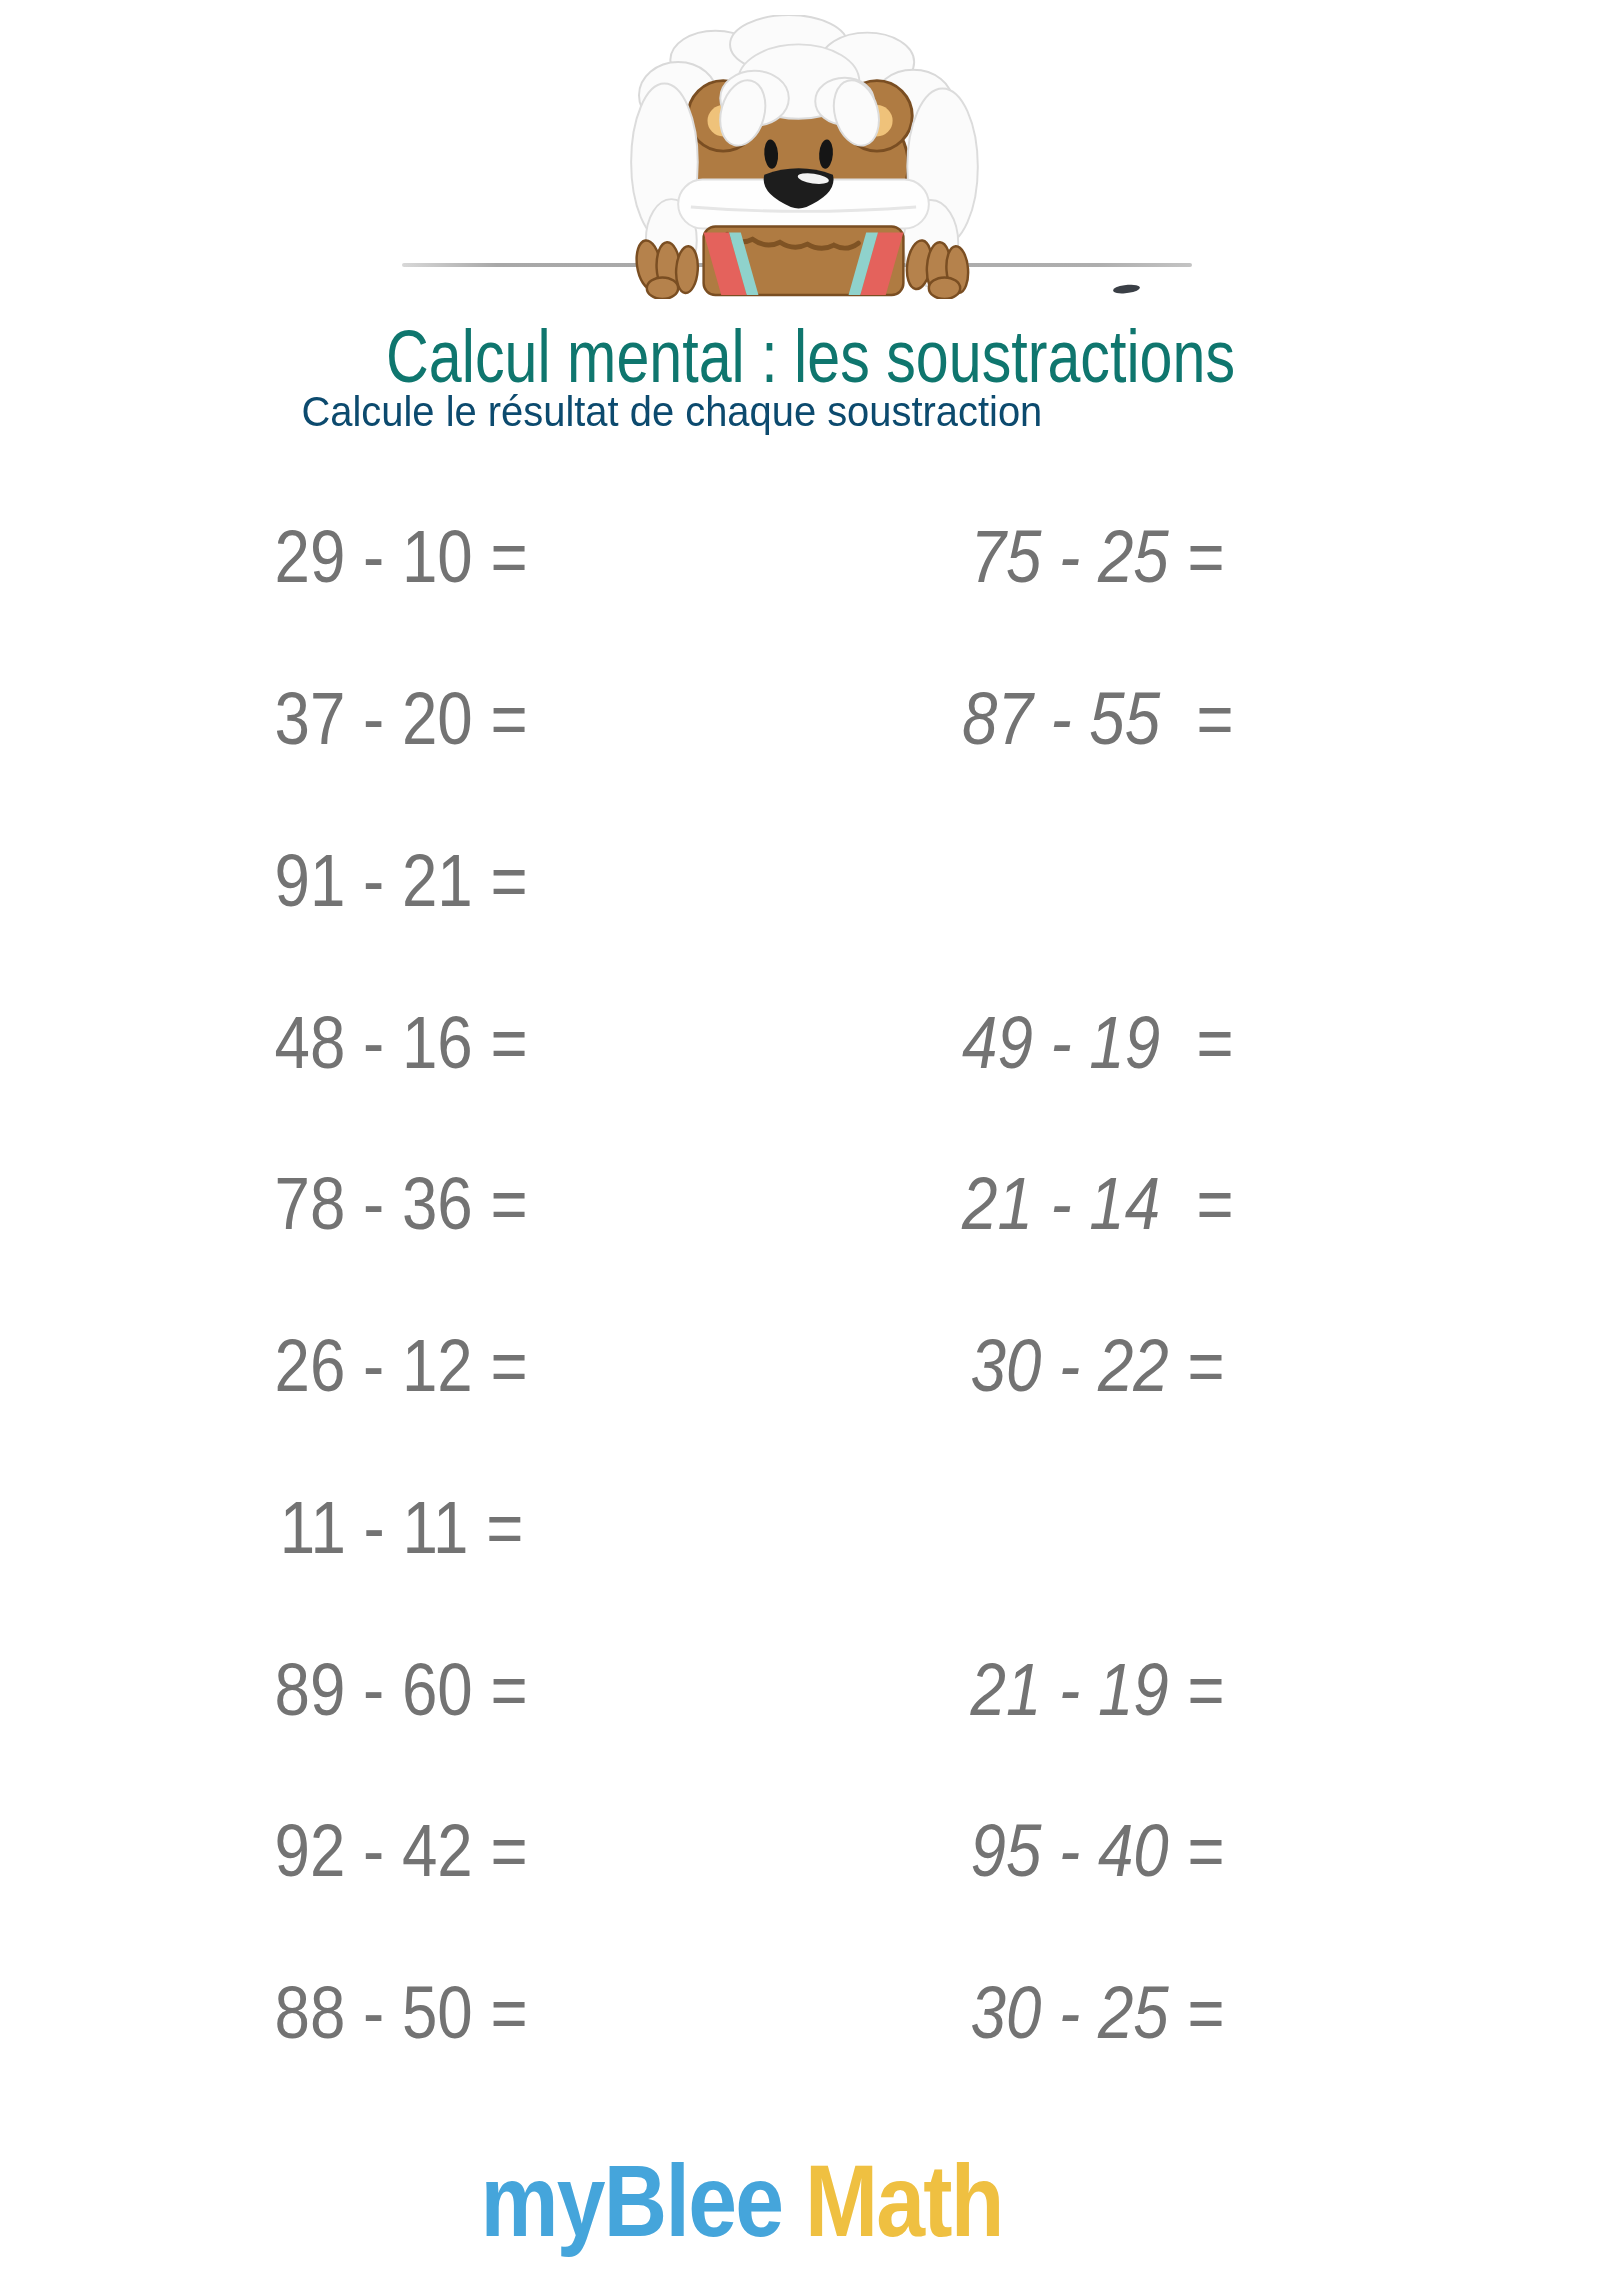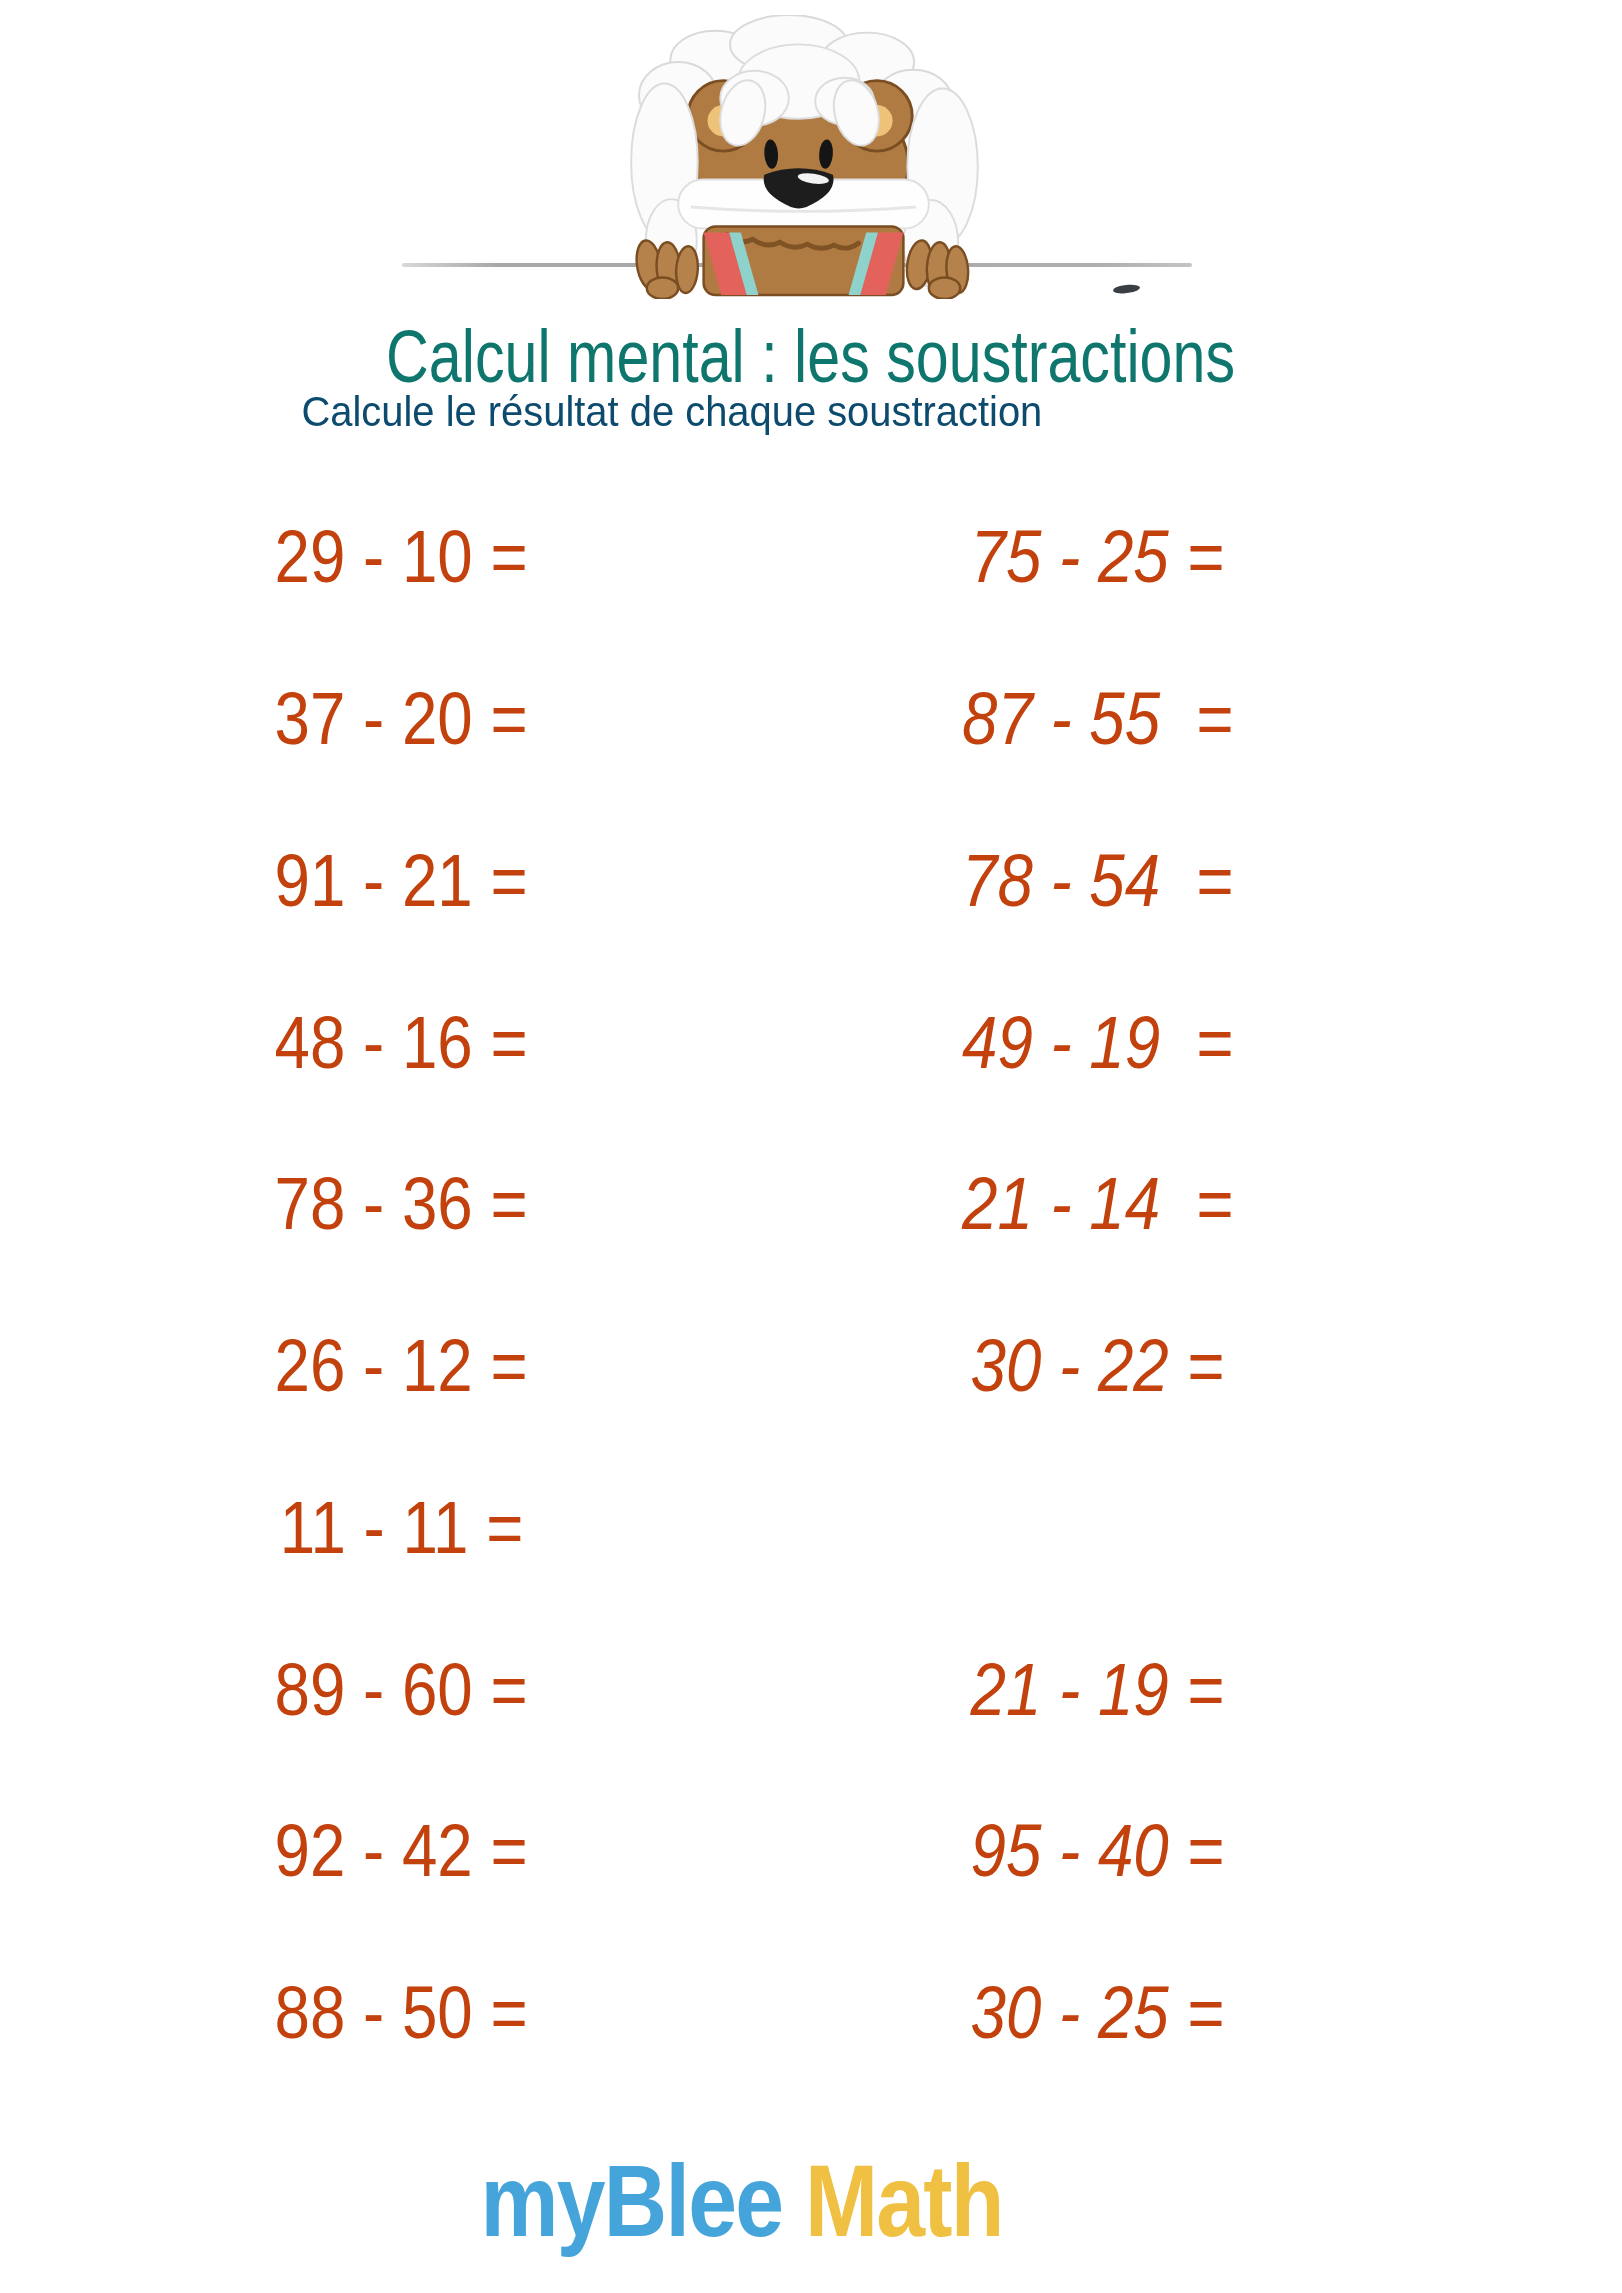--- a/index.html
+++ b/index.html
@@ -31,21 +31,21 @@
   }
   .title .cond { display:inline-block; transform:scaleX(0.80); transform-origin:center; white-space:pre; }
 
   .subtitle {
     position:absolute; left:0; top:391px; width:1343px;
     text-align:center; font-size:42px; line-height:1; color:#0c4a6e;
   }
   .subtitle .cond { display:inline-block; transform:scaleX(0.95); transform-origin:center; white-space:pre; }
 
   .problem {
-    position:absolute; font-size:74px; line-height:1; color:#c2410c; text-align:center;
+    position:absolute; font-size:74px; line-height:1; color:#737373; text-align:center;
   }
   .problem .cond { display:inline-block; transform:scaleX(0.86); transform-origin:center; white-space:pre; }
   .col-l { left:127px; width:549px; }
   .col-r { left:823px; width:549px;font-style:italic; }
 
   .logo {
     position:absolute; left:0; top:2150px; width:1484px;
     text-align:center; font-size:102px; font-weight:bold; line-height:1; letter-spacing:-2px;
   }
   .logo .cond { display:inline-block; transform:scaleX(0.86); transform-origin:center; white-space:pre; }
@@ -129,21 +129,20 @@
   <div class="problem col-l" style="top:1006px"><span class="cond">48 - 16 =</span></div>
   <div class="problem col-l" style="top:1167px"><span class="cond">78 - 36 =</span></div>
   <div class="problem col-l" style="top:1329px"><span class="cond">26 - 12 =</span></div>
   <div class="problem col-l" style="top:1491px"><span class="cond">11 - 11 =</span></div>
   <div class="problem col-l" style="top:1653px"><span class="cond">89 - 60 =</span></div>
   <div class="problem col-l" style="top:1814px"><span class="cond">92 - 42 =</span></div>
   <div class="problem col-l" style="top:1976px"><span class="cond">88 - 50 =</span></div>
 
   <div class="problem col-r" style="top:520px"><span class="cond">75 - 25 =</span></div>
   <div class="problem col-r" style="top:682px"><span class="cond">87 - 55  =</span></div>
-  <div class="problem col-r" style="top:844px"><span class="cond">78 - 54  =</span></div>
   <div class="problem col-r" style="top:1006px"><span class="cond">49 - 19  =</span></div>
   <div class="problem col-r" style="top:1167px"><span class="cond">21 - 14  =</span></div>
   <div class="problem col-r" style="top:1329px"><span class="cond">30 - 22 =</span></div>
   <div class="problem col-r" style="top:1653px"><span class="cond">21 - 19 =</span></div>
   <div class="problem col-r" style="top:1814px"><span class="cond">95 - 40 =</span></div>
   <div class="problem col-r" style="top:1976px"><span class="cond">30 - 25 =</span></div>
 
   <div class="logo">
     <span class="cond"><span style="color: rgb(69, 165, 219);">my</span><span style="color: rgb(69, 165, 219);">Blee</span><span> </span><span style="color: rgb(239, 192, 65);">Math</span></span>
   </div>

